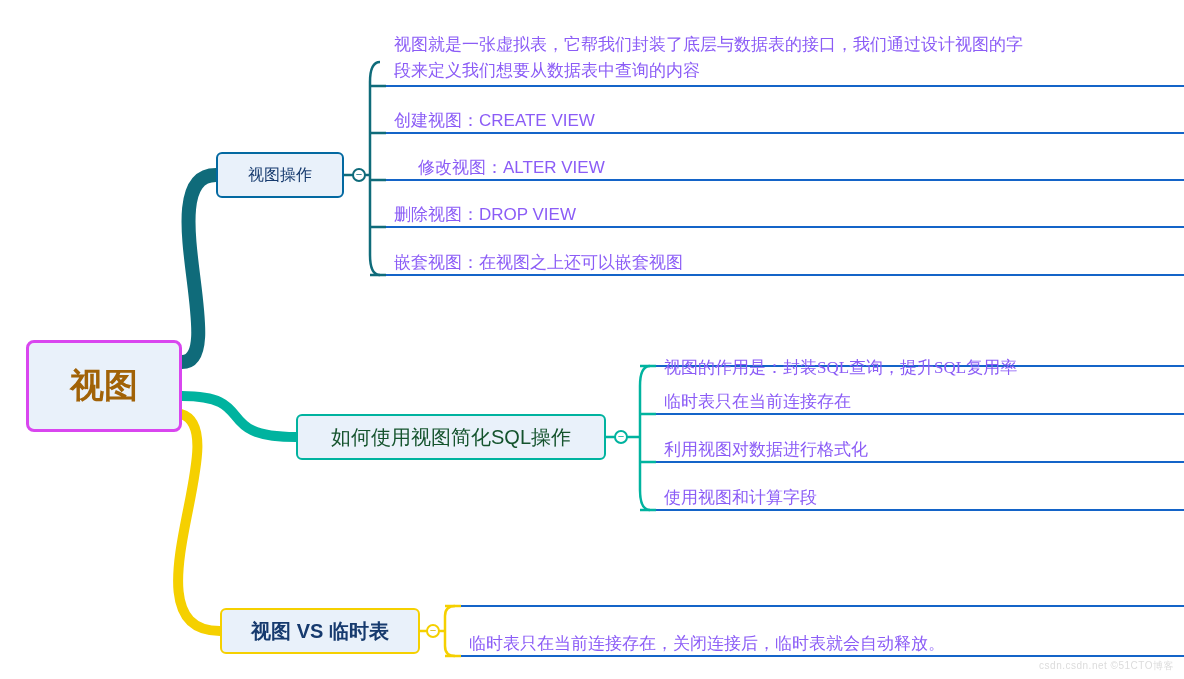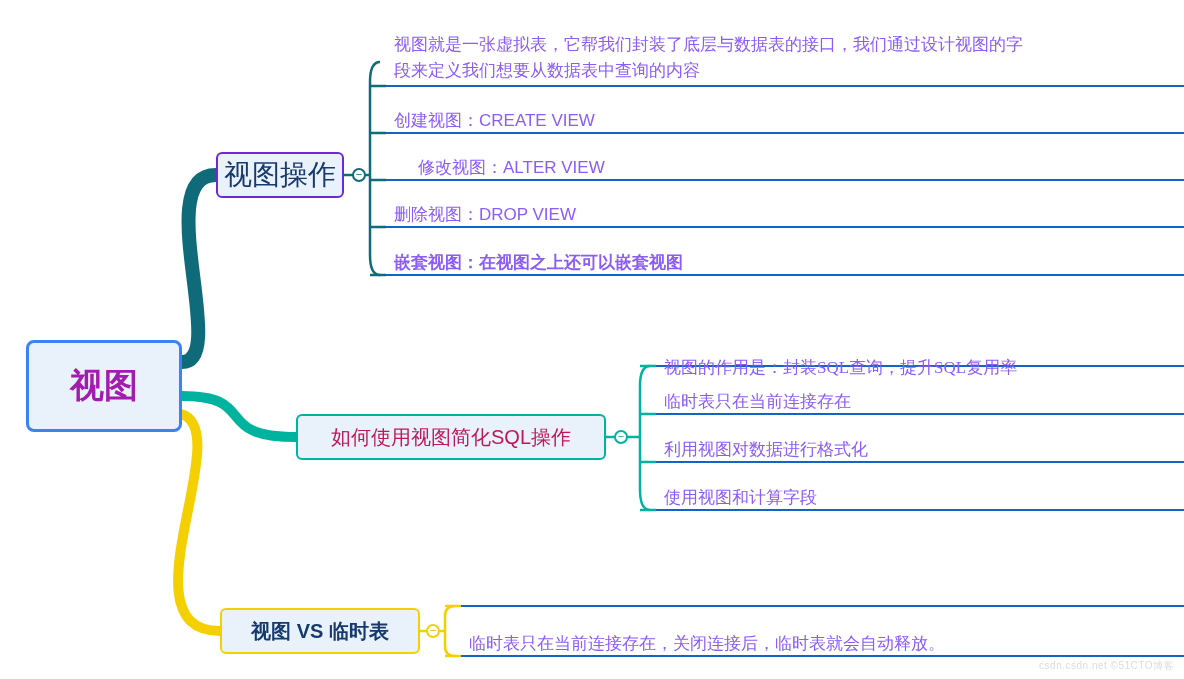--- a/index.html
+++ b/index.html
@@ -34,43 +34,43 @@
     justify-content: center;
     white-space: nowrap;
     background: #e9f1fa;
   }
   .root-node {
     left: 26px;
     top: 340px;
     width: 156px;
     height: 92px;
     background: #e9f1fa;
-    border: 3px solid #3b82f6;
+    border: 3px solid #d946ef;
     border-radius: 8px;
     font-size: 34px;
     font-weight: 700;
-    color: #a21caf;
+    color: #a16207;
   }
   .branch1-node {
     left: 216px;
     top: 152px;
     width: 128px;
     height: 46px;
-    border: 2px solid #6d28d9;
-    font-size: 28px;
+    border: 2px solid #0369a1;
+    font-size: 16px;
     color: #163a6e;
   }
   .branch2-node {
     left: 296px;
     top: 414px;
     width: 310px;
     height: 46px;
     border: 2px solid #00b39f;
     font-size: 20px;
-    color: #be185d;
+    color: #14532d;
   }
   .branch3-node {
     left: 220px;
     top: 608px;
     width: 200px;
     height: 46px;
     border: 2px solid #f5d000;
     font-size: 20px;
     color: #163a6e;
     font-weight: bold;
@@ -163,21 +163,21 @@
 
   <div class="node branch1-node">
     <span>视图操作</span>
   </div>
   <div class="expander" style="left:352px; top:168px; border:2px solid #0f6b7a; color:#0f6b7a;"></div>
 
   <div class="leaf" style="left:394px; top:32px; width:790px;">视图就是一张虚拟表，它帮我们封装了底层与数据表的接口，我们通过设计视图的字<br>段来定义我们想要从数据表中查询的内容</div>
   <div class="leaf" style="left:394px; top:108px;">创建视图：CREATE VIEW</div>
   <div class="leaf" style="left:394px; top:155px;margin-left:24px;">修改视图：ALTER VIEW</div>
   <div class="leaf" style="left:394px; top:202px;">删除视图：DROP VIEW</div>
-  <div class="leaf" style="left:394px; top:250px;font-weight:bold;">嵌套视图：在视图之上还可以嵌套视图</div>
+  <div class="leaf" style="left:394px; top:250px;">嵌套视图：在视图之上还可以嵌套视图</div>
 
   <div class="node branch2-node">
     <span>如何使用视图简化SQL操作</span>
   </div>
   <div class="expander" style="left:614px; top:430px; border:2px solid #00b39f; color:#00b39f;"></div>
 
   <div class="leaf" style="left:664px; top:355px;font-family:Liberation Serif, serif;">视图的作用是：封装SQL查询，提升SQL复用率</div>
   <div class="leaf" style="left:664px; top:389px;">临时表只在当前连接存在</div>
   <div class="leaf" style="left:664px; top:437px;">利用视图对数据进行格式化</div>
   <div class="leaf" style="left:664px; top:485px;">使用视图和计算字段</div>

